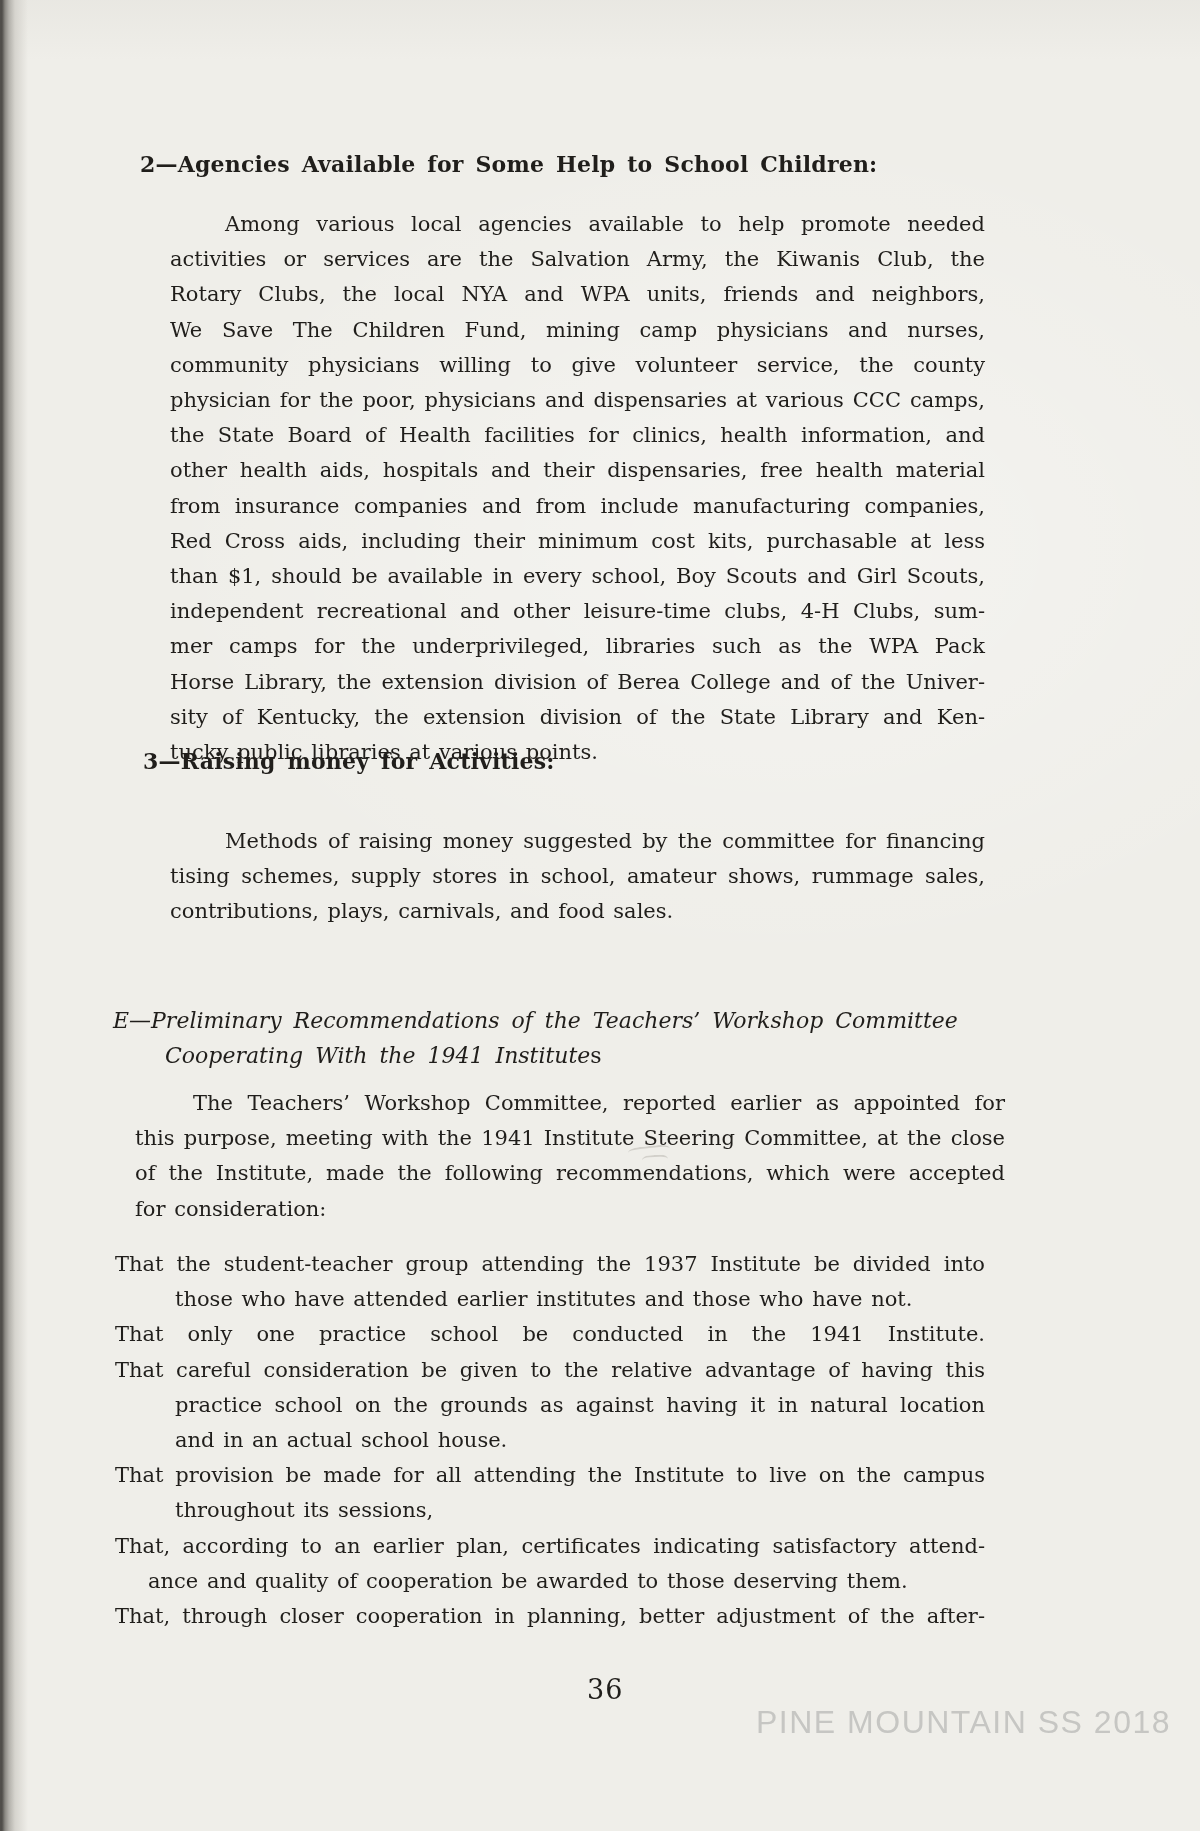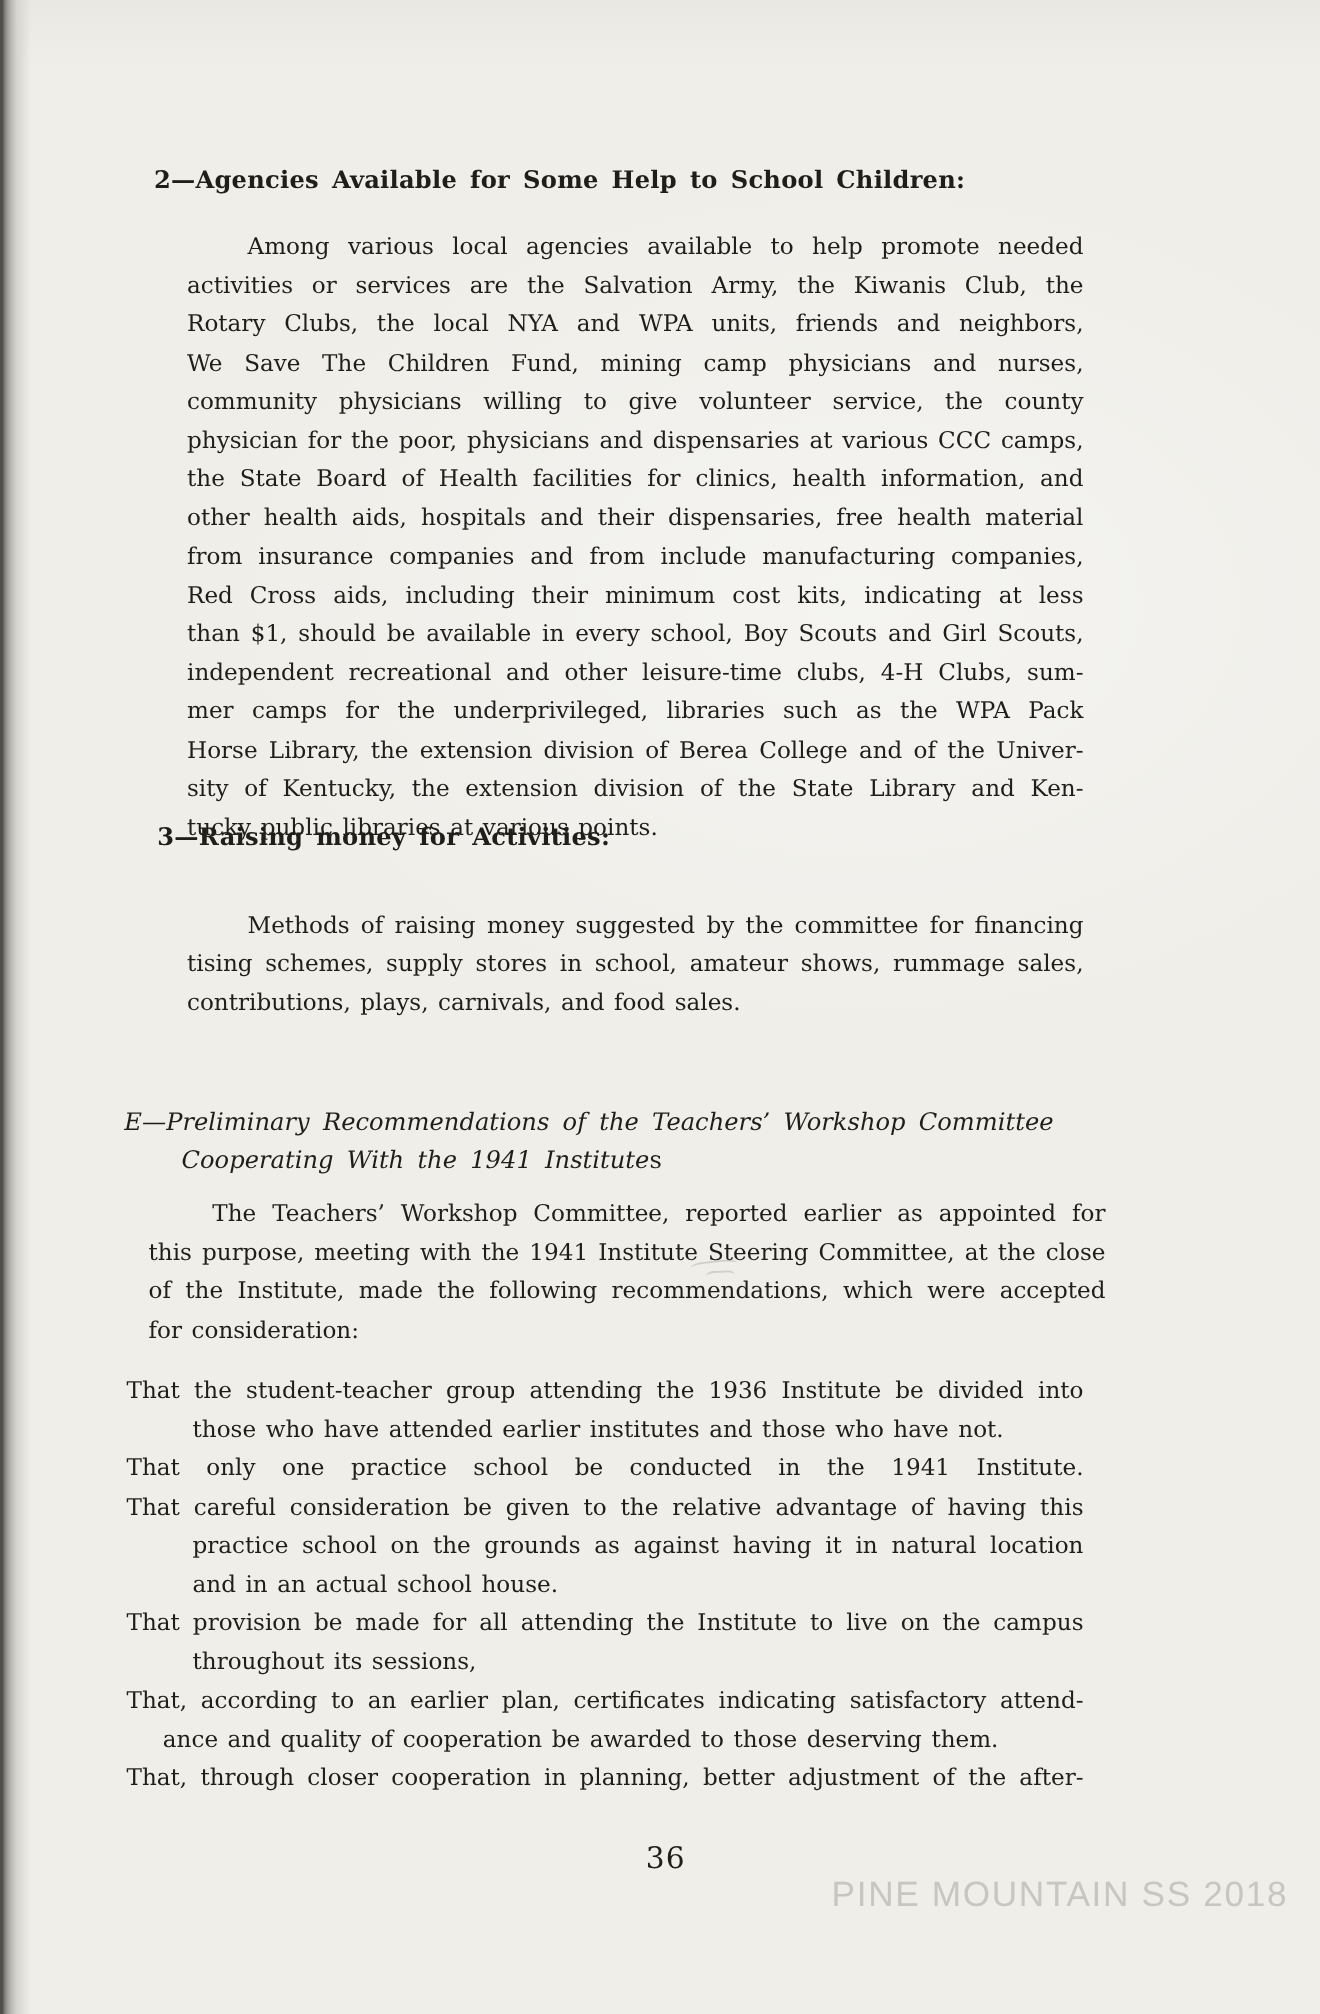--- a/index.html
+++ b/index.html
@@ -70,21 +70,21 @@
 
   <div class="tline jf ind">Among various local agencies available to help promote needed</div>
       <div class="tline jf">activities or services are the Salvation Army, the Kiwanis Club, the</div>
       <div class="tline jf">Rotary Clubs, the local NYA and WPA units, friends and neighbors,</div>
       <div class="tline jf">We Save The Children Fund, mining camp physicians and nurses,</div>
       <div class="tline jf">community physicians willing to give volunteer service, the county</div>
       <div class="tline jf">physician for the poor, physicians and dispensaries at various CCC camps,</div>
       <div class="tline jf">the State Board of Health facilities for clinics, health information, and</div>
       <div class="tline jf">other health aids, hospitals and their dispensaries, free health material</div>
       <div class="tline jf">from insurance companies and from include manufacturing companies,</div>
-      <div class="tline jf">Red Cross aids, including their minimum cost kits, indicating at less</div>
+      <div class="tline jf">Red Cross aids, including their minimum cost kits, purchasable at less</div>
       <div class="tline jf">than $1, should be available in every school, Boy Scouts and Girl Scouts,</div>
       <div class="tline jf">independent recreational and other leisure-time clubs, 4-H Clubs, sum-</div>
       <div class="tline jf">mer camps for the underprivileged, libraries such as the WPA Pack</div>
       <div class="tline jf">Horse Library, the extension division of Berea College and of the Univer-</div>
       <div class="tline jf">sity of Kentucky, the extension division of the State Library and Ken-</div>
       <div class="tline">tucky public libraries at various points.</div>
     </div>
 
   <div class="abs h-num" style="left:143px; top:748px;">3—Raising money for Activities:</div>
 
@@ -103,21 +103,21 @@
   <div class="abs para" style="left:115px; top:1086px; width:870px;margin-left:20px;">
 
   <div class="tline jf ind2">The Teachers’ Workshop Committee, reported earlier as appointed for</div>
       <div class="tline jf">this purpose, meeting with the 1941 Institute Steering Committee, at the close</div>
       <div class="tline jf">of the Institute, made the following recommendations, which were accepted</div>
       <div class="tline">for consideration:</div>
     </div>
 
   <div class="abs para" style="left:115px; top:1247px; width:870px;">
 
-  <div class="tline jf">That the student-teacher group attending the 1936 Institute be divided into</div>
+  <div class="tline jf">That the student-teacher group attending the 1937 Institute be divided into</div>
       <div class="tline cont">those who have attended earlier institutes and those who have not.</div>
       <div class="tline jf">That only one practice school be conducted in the 1941 Institute.</div>
       <div class="tline jf">That careful consideration be given to the relative advantage of having this</div>
       <div class="tline jf cont">practice school on the grounds as against having it in natural location</div>
       <div class="tline cont">and in an actual school house.</div>
       <div class="tline jf">That provision be made for all attending the Institute to live on the campus</div>
       <div class="tline cont">throughout its sessions,</div>
       <div class="tline jf">That, according to an earlier plan, certificates indicating satisfactory attend-</div>
       <div class="tline cont2">ance and quality of cooperation be awarded to those deserving them.</div>
       <div class="tline jf">That, through closer cooperation in planning, better adjustment of the after-</div>

